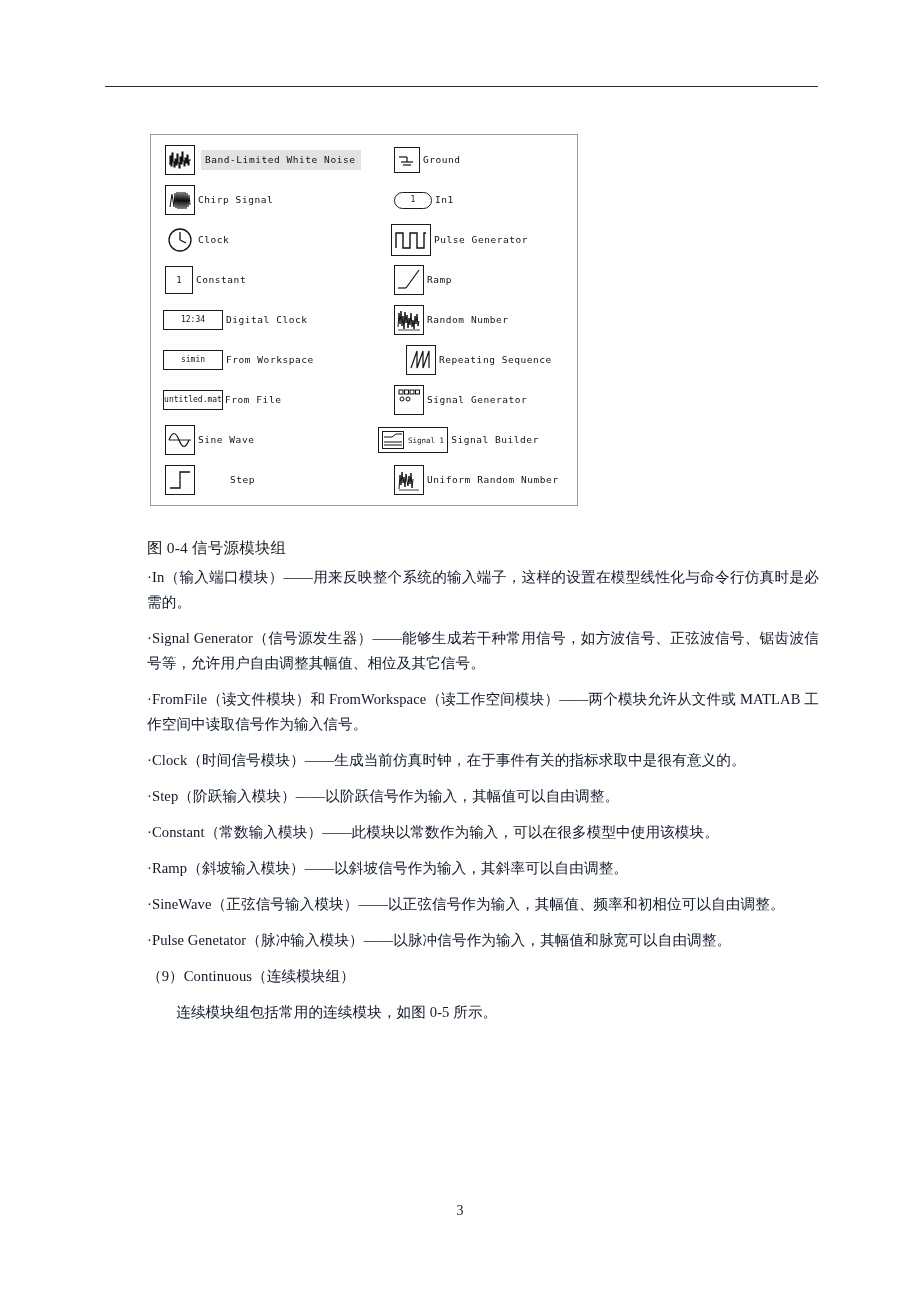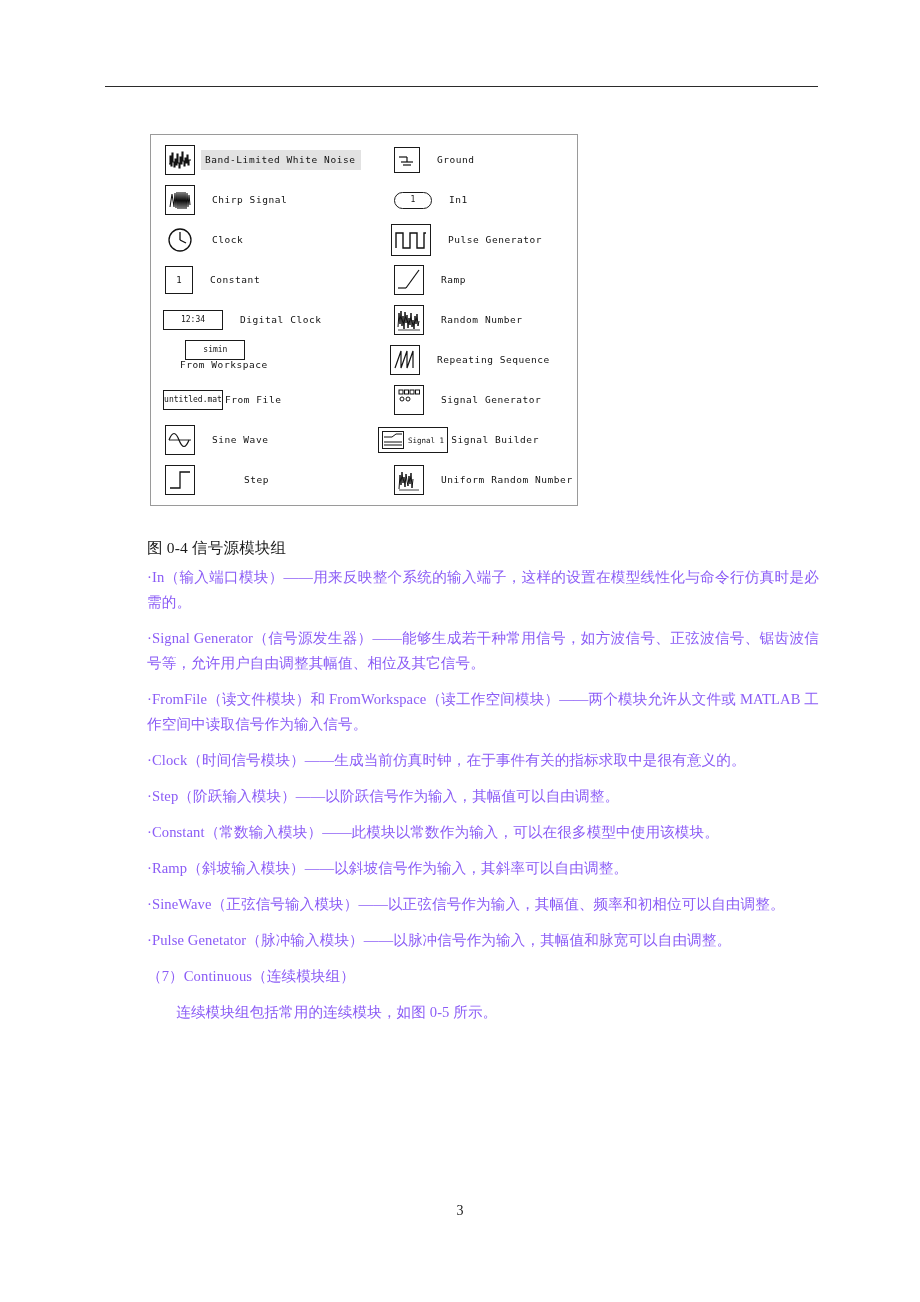--- a/index.html
+++ b/index.html
@@ -56,21 +56,21 @@
     align-items: center;
     justify-content: center;
     position: relative;
   }
   .blk-label {
     font-family: "DejaVu Sans Mono", "Liberation Mono", monospace;
     font-size: 9.5px;
     letter-spacing: 0.55px;
     color: #111111;
     white-space: nowrap;
-    margin-left: 17px;
+    margin-left: 3px;
     line-height: 1;
   }
   .blk-label.selected {
     background: #e2e2e2;
     padding: 5px 6px 5px 4px;
     margin-left: 6px;
   }
 
   
   .ibox {
@@ -146,21 +146,21 @@
   .bodytext {
     position: absolute;
     left: 147px;
     top: 565px;
     width: 672px;
   }
   .para {
     font-family: "Liberation Serif", "DejaVu Serif", serif;
     font-size: 14.6px;
     line-height: 25px;
-    color: #8b5cf6;
+    color: #0f172a;
     margin: 0 0 11px 0;
     text-align: justify;
     letter-spacing: 0.1px;
   }
   .para.indent { text-indent: 2em; }
 
   
   .page-num {
     position: absolute;
     left: 0;
@@ -225,21 +225,21 @@
 
     <div class="blk-row" style="left:12px; top:165px;">
       <span class="blk-icon">
         <span class="ibox wide" style="width:60px;">
           <span class="mono-tiny">12:34</span>
         </span>
       </span>
       <span class="blk-label">Digital Clock</span>
     </div>
 
-    <div class="blk-row" style="left:12px; top:205px;flex-direction:column;">
+    <div class="blk-row" style="left:12px; top:205px;">
       <span class="blk-icon">
         <span class="ibox wide" style="width:60px;">
           <span class="mono-tiny">simin</span>
         </span>
       </span>
       <span class="blk-label">From Workspace</span>
     </div>
 
     <div class="blk-row" style="left:12px; top:245px;">
       <span class="blk-icon">
@@ -327,21 +327,21 @@
         <span class="ibox sq30">
           <svg width="26" height="26" viewBox="0 0 26 26">
             <polyline points="2,20 3,6 4,17 5,4 6,19 7,9 8,22 9,5 10,16 11,8 12,21 13,11 14,18 15,6 16,20 17,13 18,22 19,9 20,17 21,7 22,19 23,14" fill="none" stroke="#111" stroke-width="1"></polyline>
             <line x1="2" y1="23" x2="24" y2="23" stroke="#111" stroke-width="0.8"></line>
           </svg>
         </span>
       </span>
       <span class="blk-label">Random Number</span>
     </div>
 
-    <div class="blk-row" style="left:4px; top:205px;">
+    <div class="blk-row" style="left:20px; top:205px;">
       <span class="blk-icon">
         <span class="ibox sq30">
           <svg width="26" height="26" viewBox="0 0 26 26">
             <polyline points="3,21 9,4 9,21 15,4 15,21 21,4 21,21" fill="none" stroke="#111" stroke-width="1.2"></polyline>
           </svg>
         </span>
       </span>
       <span class="blk-label">Repeating Sequence</span>
     </div>
 
@@ -398,17 +398,17 @@
 <div class="bodytext">
   <p class="para">·In（输入端口模块）——用来反映整个系统的输入端子，这样的设置在模型线性化与命令行仿真时是必需的。</p>
   <p class="para">·Signal Generator（信号源发生器）——能够生成若干种常用信号，如方波信号、正弦波信号、锯齿波信号等，允许用户自由调整其幅值、相位及其它信号。</p>
   <p class="para">·FromFile（读文件模块）和 FromWorkspace（读工作空间模块）——两个模块允许从文件或 MATLAB 工作空间中读取信号作为输入信号。</p>
   <p class="para">·Clock（时间信号模块）——生成当前仿真时钟，在于事件有关的指标求取中是很有意义的。</p>
   <p class="para">·Step（阶跃输入模块）——以阶跃信号作为输入，其幅值可以自由调整。</p>
   <p class="para">·Constant（常数输入模块）——此模块以常数作为输入，可以在很多模型中使用该模块。</p>
   <p class="para">·Ramp（斜坡输入模块）——以斜坡信号作为输入，其斜率可以自由调整。</p>
   <p class="para">·SineWave（正弦信号输入模块）——以正弦信号作为输入，其幅值、频率和初相位可以自由调整。</p>
   <p class="para">·Pulse Genetator（脉冲输入模块）——以脉冲信号作为输入，其幅值和脉宽可以自由调整。</p>
-  <p class="para">（7）Continuous（连续模块组）</p>
+  <p class="para">（9）Continuous（连续模块组）</p>
   <p class="para indent">连续模块组包括常用的连续模块，如图 0-5 所示。</p>
 </div>
 
 <div class="page-num">3</div>
 
 </body></html>

